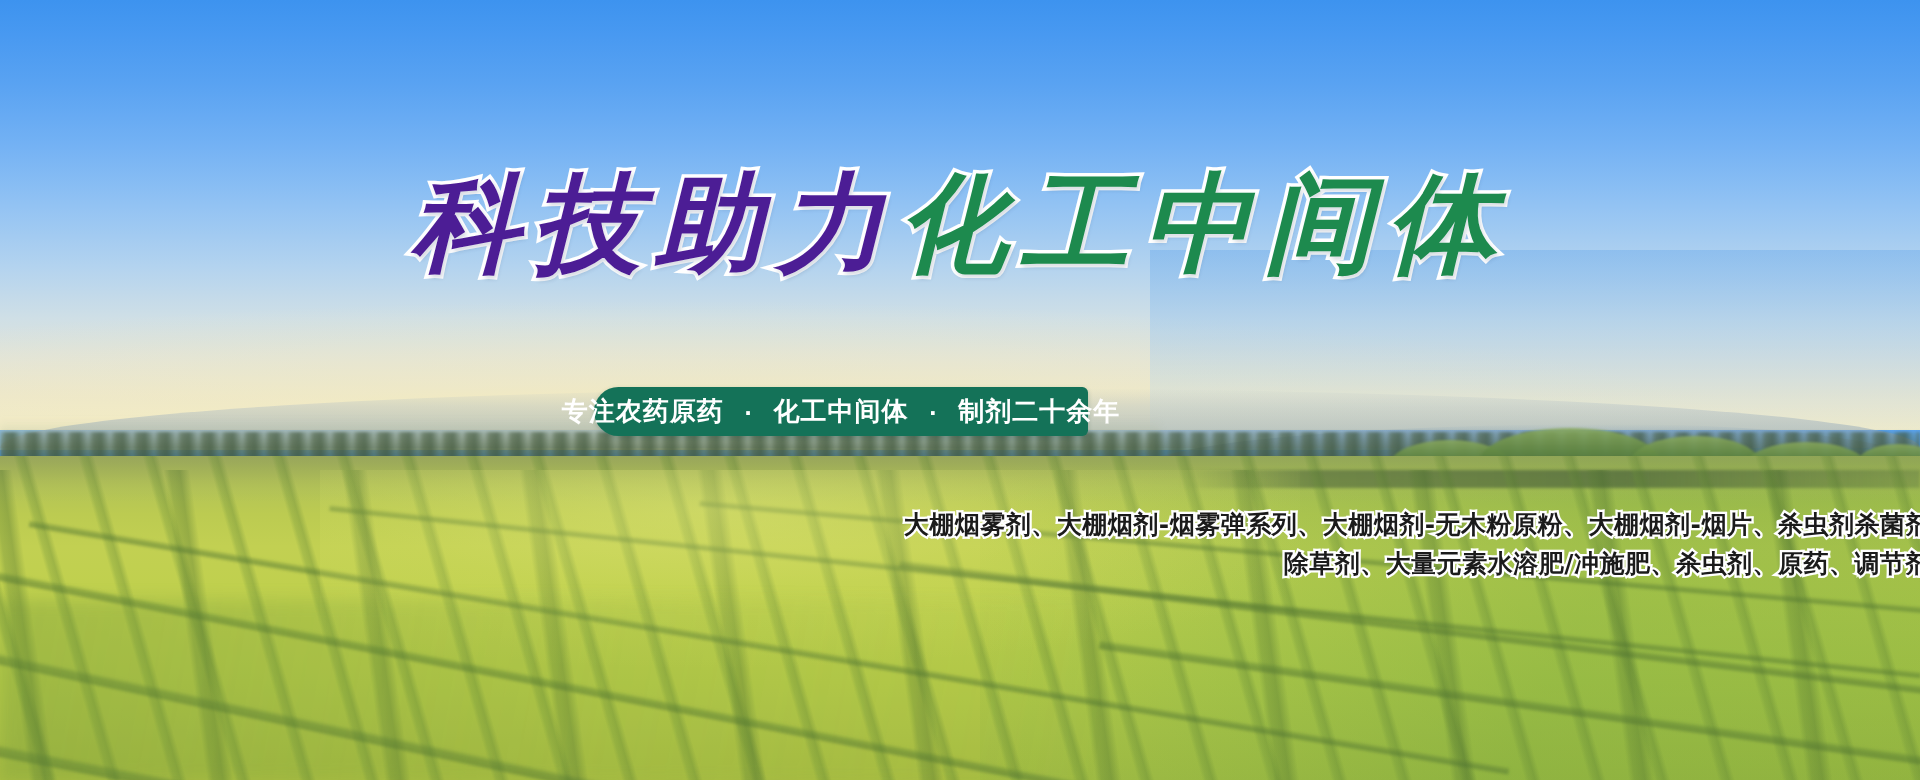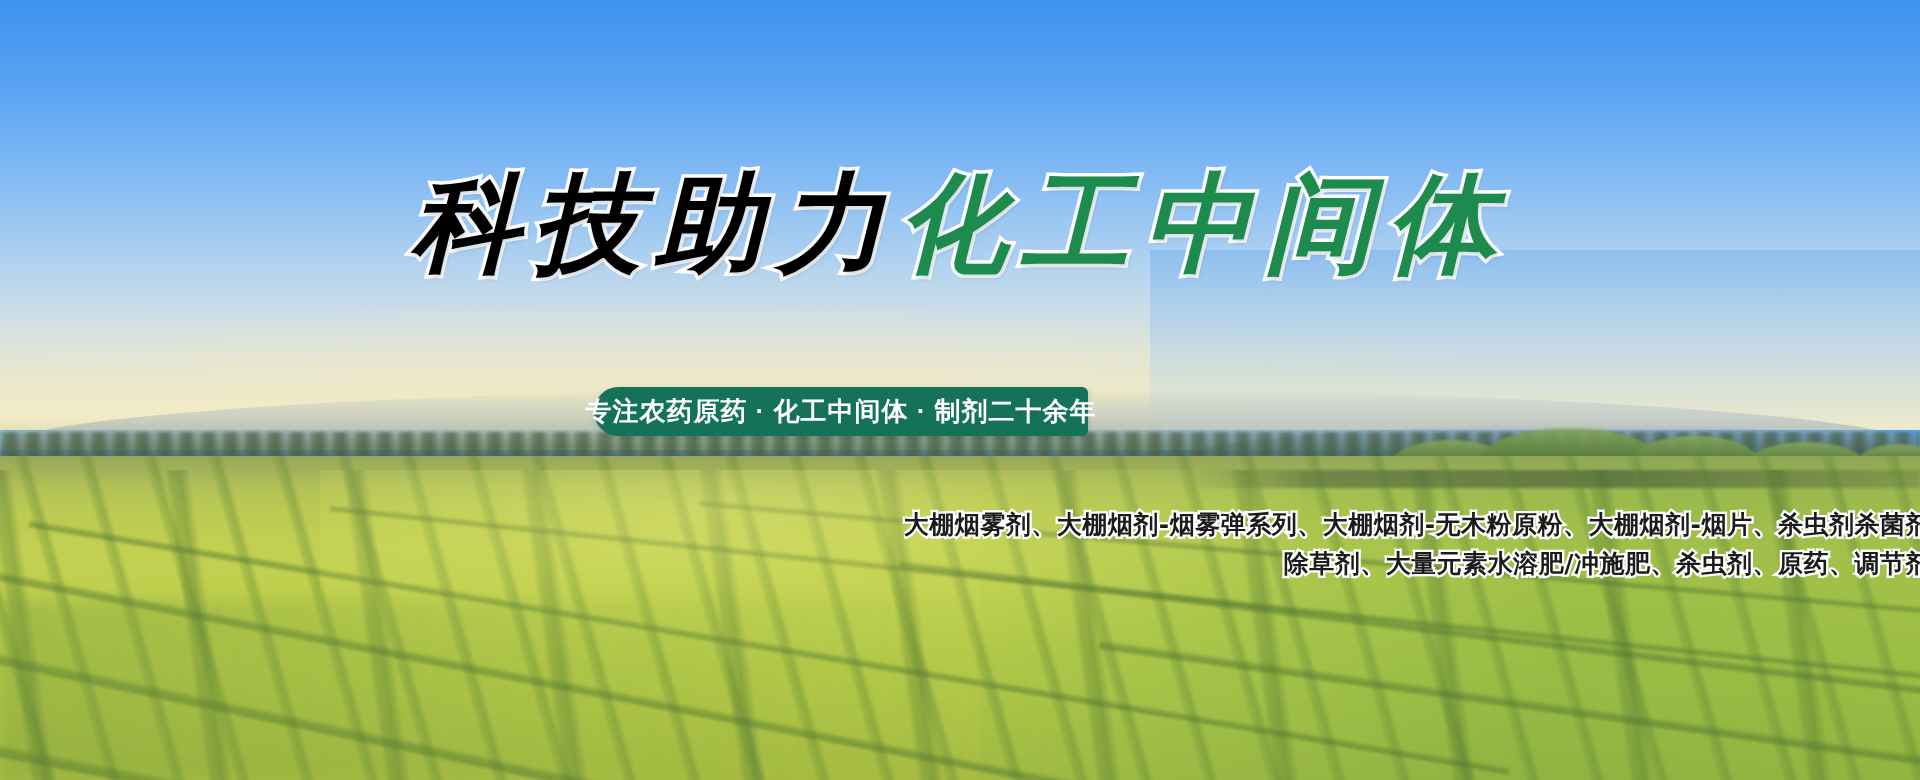--- a/index.html
+++ b/index.html
@@ -267,21 +267,21 @@
     font-weight: bold;
     font-style: italic;
     letter-spacing: 14px;
     line-height: 1.18;
     -webkit-text-stroke: 7px #ffffff;
     paint-order: stroke fill;
     text-shadow:
       0 0 1px #ffffff,
       2px 3px 4px rgba(20,50,90,0.18);
   }
-  .headline .hl-red  { color: #000000; }
+  .headline .hl-red  { color: #4c1d95; }
   .headline .hl-green{ color: #1d8a4e; }
 
   
   .pill {
     position: absolute;
     left: 594px;
     top: 387px;
     width: 494px;
     height: 49px;
     background: #147258;
@@ -290,21 +290,21 @@
     align-items: center;
     justify-content: center;
     box-shadow: 0 2px 5px rgba(12,60,45,0.22);
   }
   .pill-text {
     color: #ffffff;
     font-size: 26px;
     font-weight: bold;
     letter-spacing: 1px;
     white-space: nowrap;
-    font-family: Liberation Sans, sans-serif;
+    font-family: Liberation Mono, monospace;
   }
 
   
   .products {
     position: absolute;
     left: 0;
     top: 505px;
     width: 1920px;
     text-align: right;
     padding-left: 11px;

